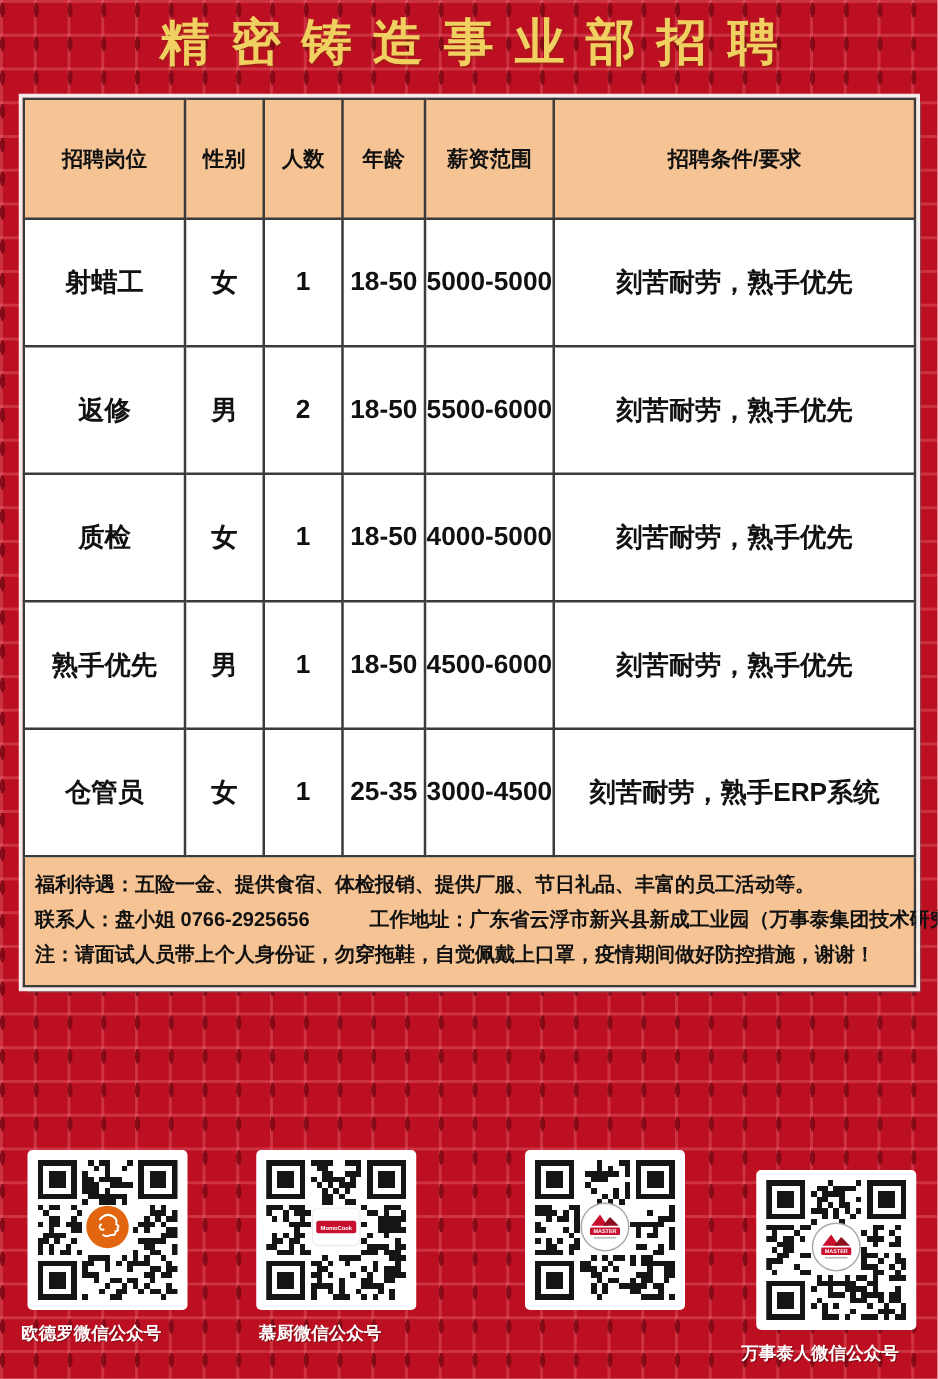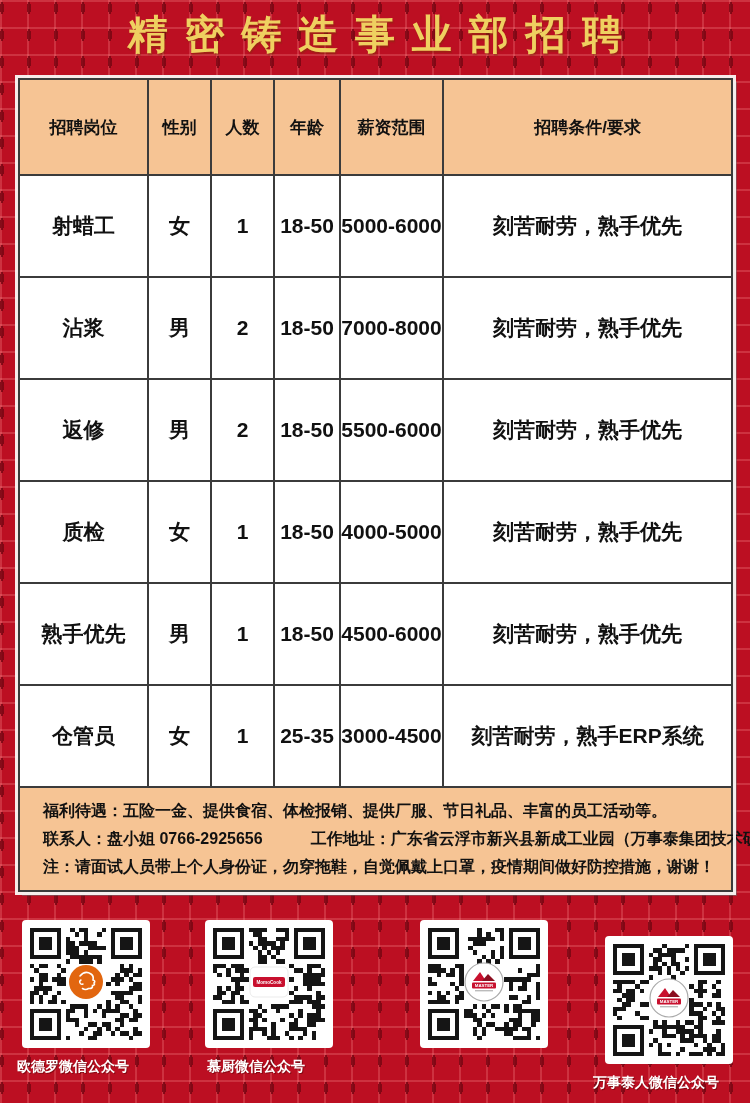--- a/index.html
+++ b/index.html
@@ -72,21 +72,21 @@
   .notes {
     background: #F6C494;
     border: 2px solid #3b3b3b;
     border-top: none;
     padding: 9px 8px 9px 8px;
     font-size: 16px;
     font-weight: bold;
     color: #111;
     line-height: 28px;
   }
-  .notes .note-line { white-space: nowrap; margin-left: 15px; }
+  .notes .note-line { white-space: nowrap; }
   .notes .contact-person { margin-right: 48px; }
 
   
   .qr-block { position: absolute; top: 920px; width: 102px; }
   .qr-block.q0 { left: 22px; }
   .qr-block.q1 { left: 205px; }
   .qr-block.q2 { left: 420px; }
   .qr-block.q3 { left: 605px; margin-top: 16px; }
   .qr-tile {
     position: relative;
@@ -139,29 +139,21 @@
         <th>薪资范围</th>
         <th>招聘条件/要求</th>
       </tr>
     </thead>
     <tbody>
       <tr>
         <td>射蜡工</td>
         <td>女</td>
         <td>1</td>
         <td>18-50</td>
-        <td>5000-6000</td>
-        <td>刻苦耐劳，熟手优先</td>
-      </tr>
-      <tr>
-        <td>沾浆</td>
-        <td>男</td>
-        <td>2</td>
-        <td>18-50</td>
-        <td>7000-8000</td>
+        <td>5000-5000</td>
         <td>刻苦耐劳，熟手优先</td>
       </tr>
       <tr>
         <td>返修</td>
         <td>男</td>
         <td>2</td>
         <td>18-50</td>
         <td>5500-6000</td>
         <td>刻苦耐劳，熟手优先</td>
       </tr>

